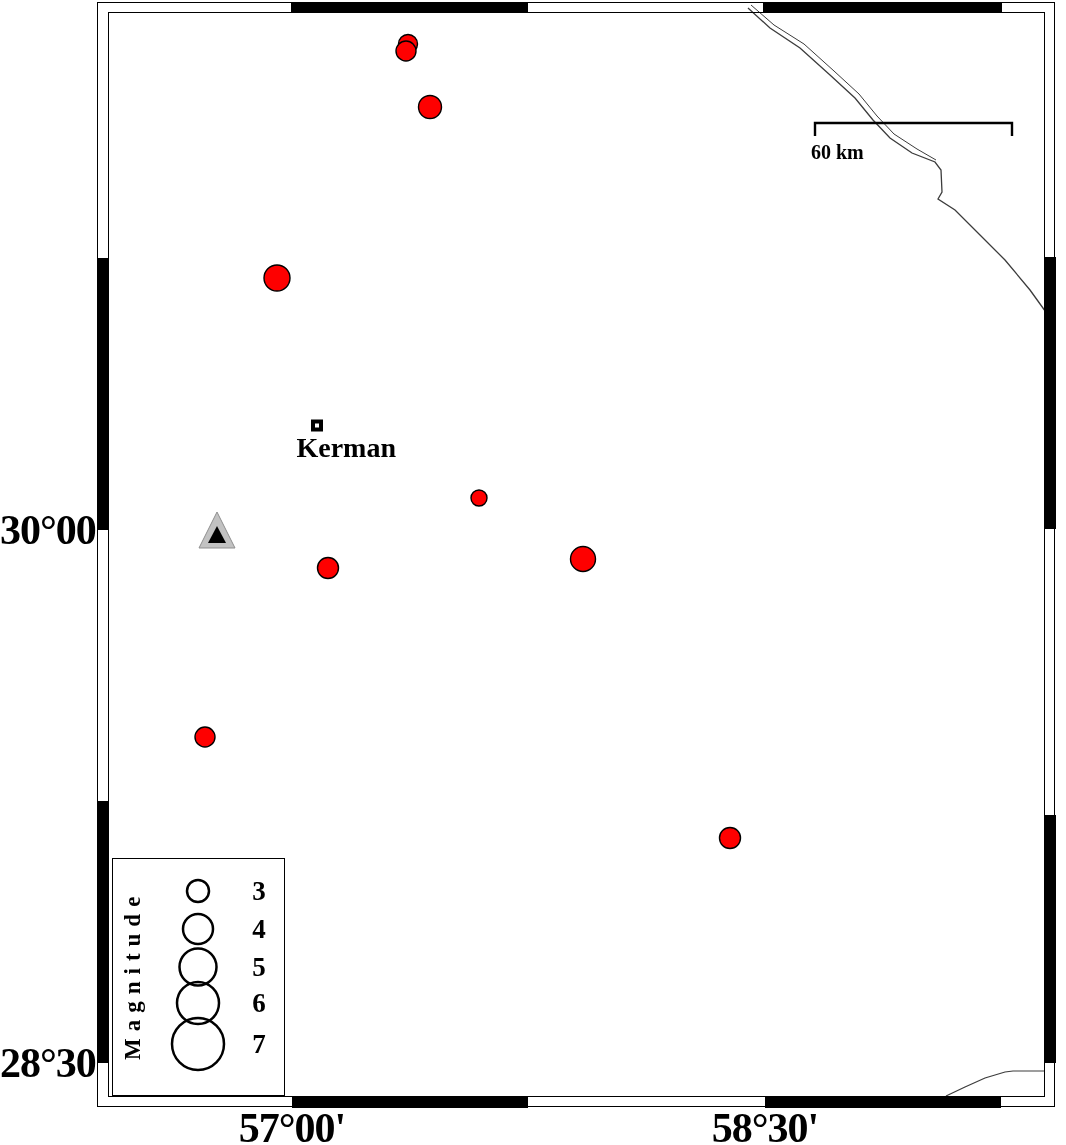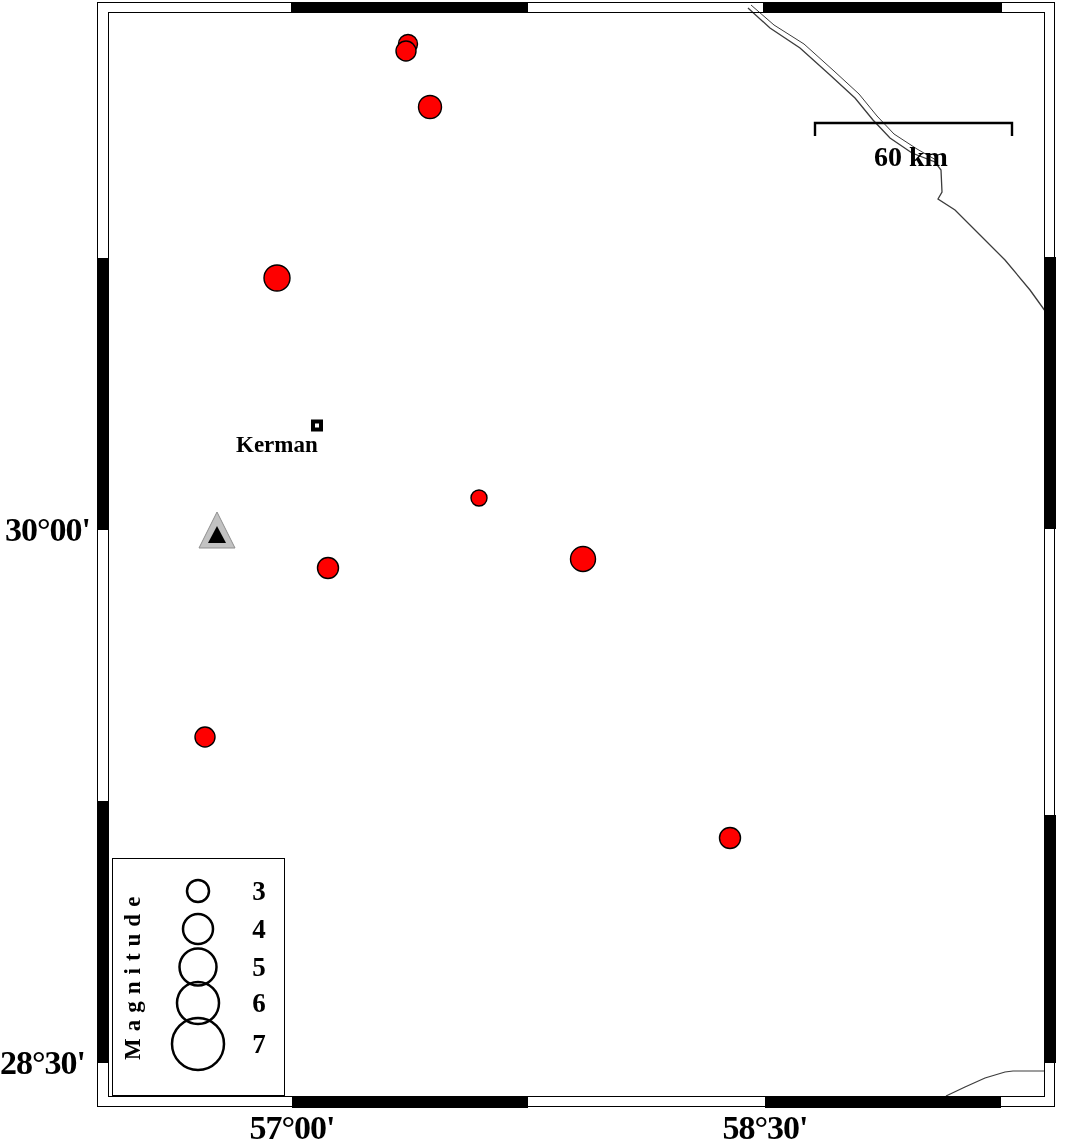--- a/index.html
+++ b/index.html
@@ -14,28 +14,28 @@
   #map-svg{left:0;top:0;width:1066px;height:1145px;z-index:2;}
   
   #legend-box{left:112px;top:858px;width:171px;height:236px;border:1.2px solid #000;background:#fff;z-index:1;}
   #legend-title{left:120px;top:872px;width:44px;height:206px;writing-mode:vertical-rl;transform:rotate(180deg);
     text-align:center;font-weight:bold;font-size:23px;letter-spacing:7px;z-index:4;}
   .legend-num{left:236px;width:46px;height:36px;line-height:36px;text-align:center;
     font-weight:bold;font-size:27px;z-index:4;}
   #legend-num-0{top:873px;} #legend-num-1{top:911px;} #legend-num-2{top:949px;}
   #legend-num-3{top:985px;} #legend-num-4{top:1026px;}
   
-  .axis-label{font-weight:bold;font-size:34px;letter-spacing:-1px;z-index:4;white-space:nowrap;}
+  .axis-label{font-weight:bold;font-size:42px;letter-spacing:-1px;z-index:4;white-space:nowrap;}
   #lat-label-0{left:0;width:90px;top:508px;height:44px;line-height:44px;text-align:right;}
   #lat-label-1{left:0;width:90px;top:1041px;height:44px;line-height:44px;}
   #lon-label-0{left:202px;width:180px;top:1108px;height:40px;line-height:40px;text-align:center;}
   #lon-label-1{left:675px;width:180px;top:1108px;height:40px;line-height:40px;text-align:center;}
   
-  #scale-label{left:811px;top:141px;width:200px;text-align:center;font-weight:bold;font-size:28px;z-index:4;}
-  #city-label{left:236px;top:432px;width:160px;text-align:left;font-weight:bold;font-size:23px;z-index:4;}
+  #scale-label{left:811px;top:141px;width:200px;font-weight:bold;font-size:20px;z-index:4;}
+  #city-label{left:236px;top:432px;width:160px;text-align:right;font-weight:bold;font-size:28px;z-index:4;}
 </style>
 </head>
 <body>
 
 <svg id="map-svg" class="abs" viewBox="0 0 1066 1145" xmlns="http://www.w3.org/2000/svg">
     <polyline points="751,5 774,25 804,44 834,71 859,94 877,116 894,134 917,149 936,160" fill="none" stroke="#3c3c3c" stroke-width="1"></polyline>
     <polyline points="748,8 770,28 800,48 830,75 855,98 873,120 890,138 912,153 935,162 941,170 942,192 938,199 955,210 980,235 1005,260 1030,290 1048,315" fill="none" stroke="#3c3c3c" stroke-width="1.3"></polyline>
     <polyline points="946,1096 965,1087 985,1078 1005,1072 1013,1071 1045,1071" fill="none" stroke="#3c3c3c" stroke-width="1.2"></polyline>
     <path d="M815,136 L815,123 L1012,123 L1012,136" fill="none" stroke="#000" stroke-width="2.4"></path>
     <polygon points="217,512 199,548 235,548" fill="#c2c2c2" stroke="#8f8f8f" stroke-width="1"></polygon>

